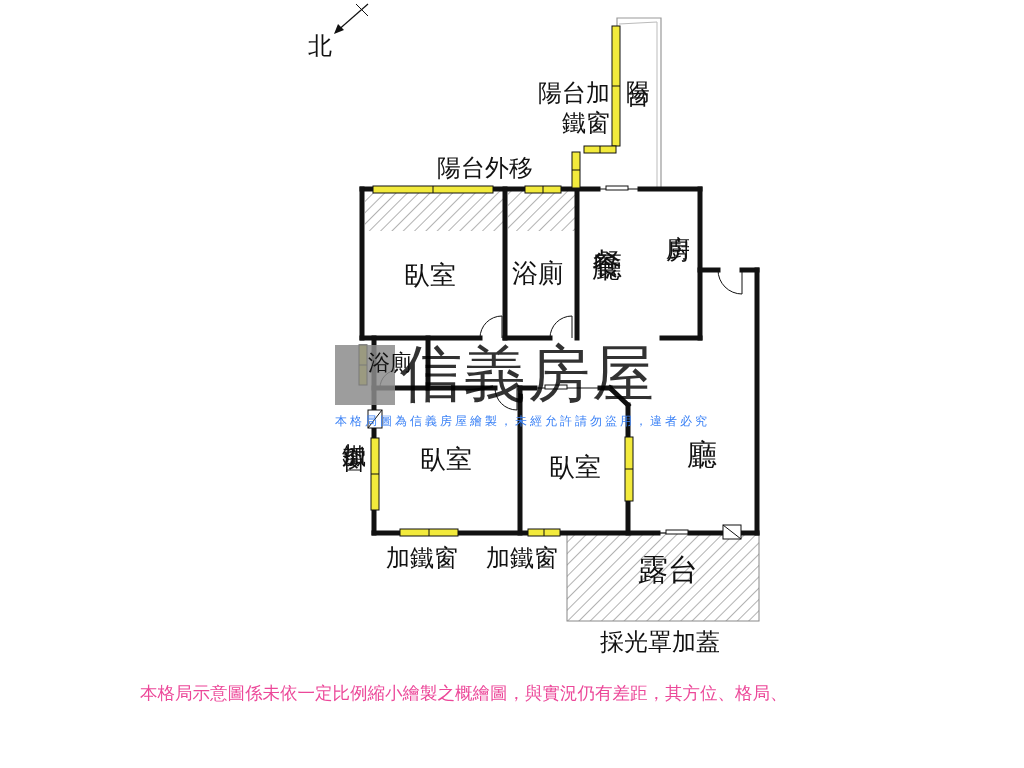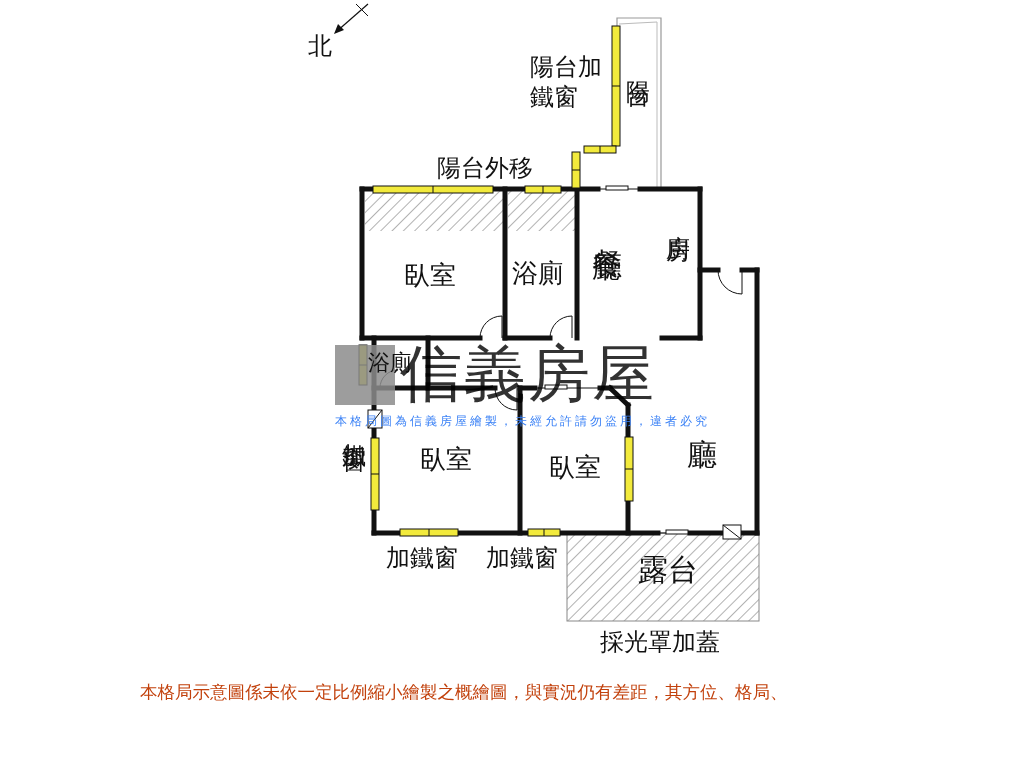--- a/index.html
+++ b/index.html
@@ -6,22 +6,22 @@
   body { width: 1024px; height: 768px; position: relative; overflow: hidden;
          font-family: "DejaVu Serif", "Liberation Serif", serif; }
   .plan { position: absolute; left: 0; top: 0; width: 1024px; height: 768px; }
   .lbl { position: absolute; color: #111; font-family: "DejaVu Serif", "Liberation Serif", serif; white-space: nowrap; line-height: 1; }
   .v { writing-mode: vertical-rl; letter-spacing: 2px; }
   .wm-logo { position: absolute; left: 335px; top: 345px; width: 60px; height: 60px; background: #8c8c8c; opacity: .85; }
   .wm-text { position: absolute; left: 400px; top: 348px; font-size: 62px; color: #000000; opacity: .8;
              font-family: Liberation Mono, monospace; letter-spacing: 2px; line-height: 1; }
   .wm-sub { position: absolute; left: 335px; top: 413px; font-size: 12px; color: #3b82f6; letter-spacing: 3px;
             font-family: "DejaVu Sans", "Liberation Sans", sans-serif; }
-  .disclaimer { position: absolute; left: 140px; top: 681px; width: 760px; font-size: 17.5px; line-height: 25px; color: #c2410c;
-                font-family: Liberation Mono, monospace; }
+  .disclaimer { position: absolute; left: 140px; top: 681px; width: 760px; font-size: 17.5px; line-height: 25px; color: #ec4899;
+                font-family: Liberation Sans, sans-serif; }
   .disclaimer div { white-space: nowrap; }
 </style>
 </head>
 <body>
 
 <svg class="plan" viewBox="0 0 1024 768" xmlns="http://www.w3.org/2000/svg">
   <defs>
     <pattern id="hatch" patternUnits="userSpaceOnUse" width="8" height="8" patternTransform="rotate(45)">
       <line x1="0" y1="0" x2="0" y2="8" stroke="#666" stroke-width="1"></line>
     </pattern>
@@ -123,21 +123,21 @@
     <line x1="723" y1="525" x2="741" y2="539"></line>
   </g>
 </svg>
 
 <div class="wm-logo"></div>
 <div class="wm-text">信義房屋</div>
 <div class="wm-sub">本格局圖為信義房屋繪製，未經允許請勿盜用，違者必究</div>
 
 <div class="lbl" style="left:308px;top:34px;font-size:24px;">北</div>
 
-<div class="lbl" style="left:530px;top:52px;font-size:24px;width:80px;white-space:normal;text-align:left;line-height:30px;">陽台加鐵窗</div>
+<div class="lbl" style="left:530px;top:78px;font-size:24px;width:80px;white-space:normal;text-align:right;line-height:30px;">陽台加鐵窗</div>
 <div class="lbl v" style="left:626px;top:62px;font-size:24px;">陽台</div>
 <div class="lbl" style="left:437px;top:156px;font-size:24px;text-align:center;">陽台外移</div>
 
 <div class="lbl" style="left:404px;top:262px;font-size:26px;">臥室</div>
 <div class="lbl" style="left:512px;top:260px;font-size:26px;">浴廁</div>
 <div class="lbl v" style="left:592px;top:224px;font-size:30px;">餐廳</div>
 <div class="lbl v" style="left:666px;top:216px;font-size:24px;">廚房</div>
 <div class="lbl" style="left:368px;top:352px;font-size:22px;">浴廁</div>
 <div class="lbl" style="left:420px;top:446px;font-size:26px;">臥室</div>
 <div class="lbl" style="left:549px;top:454px;font-size:26px;">臥室</div>

